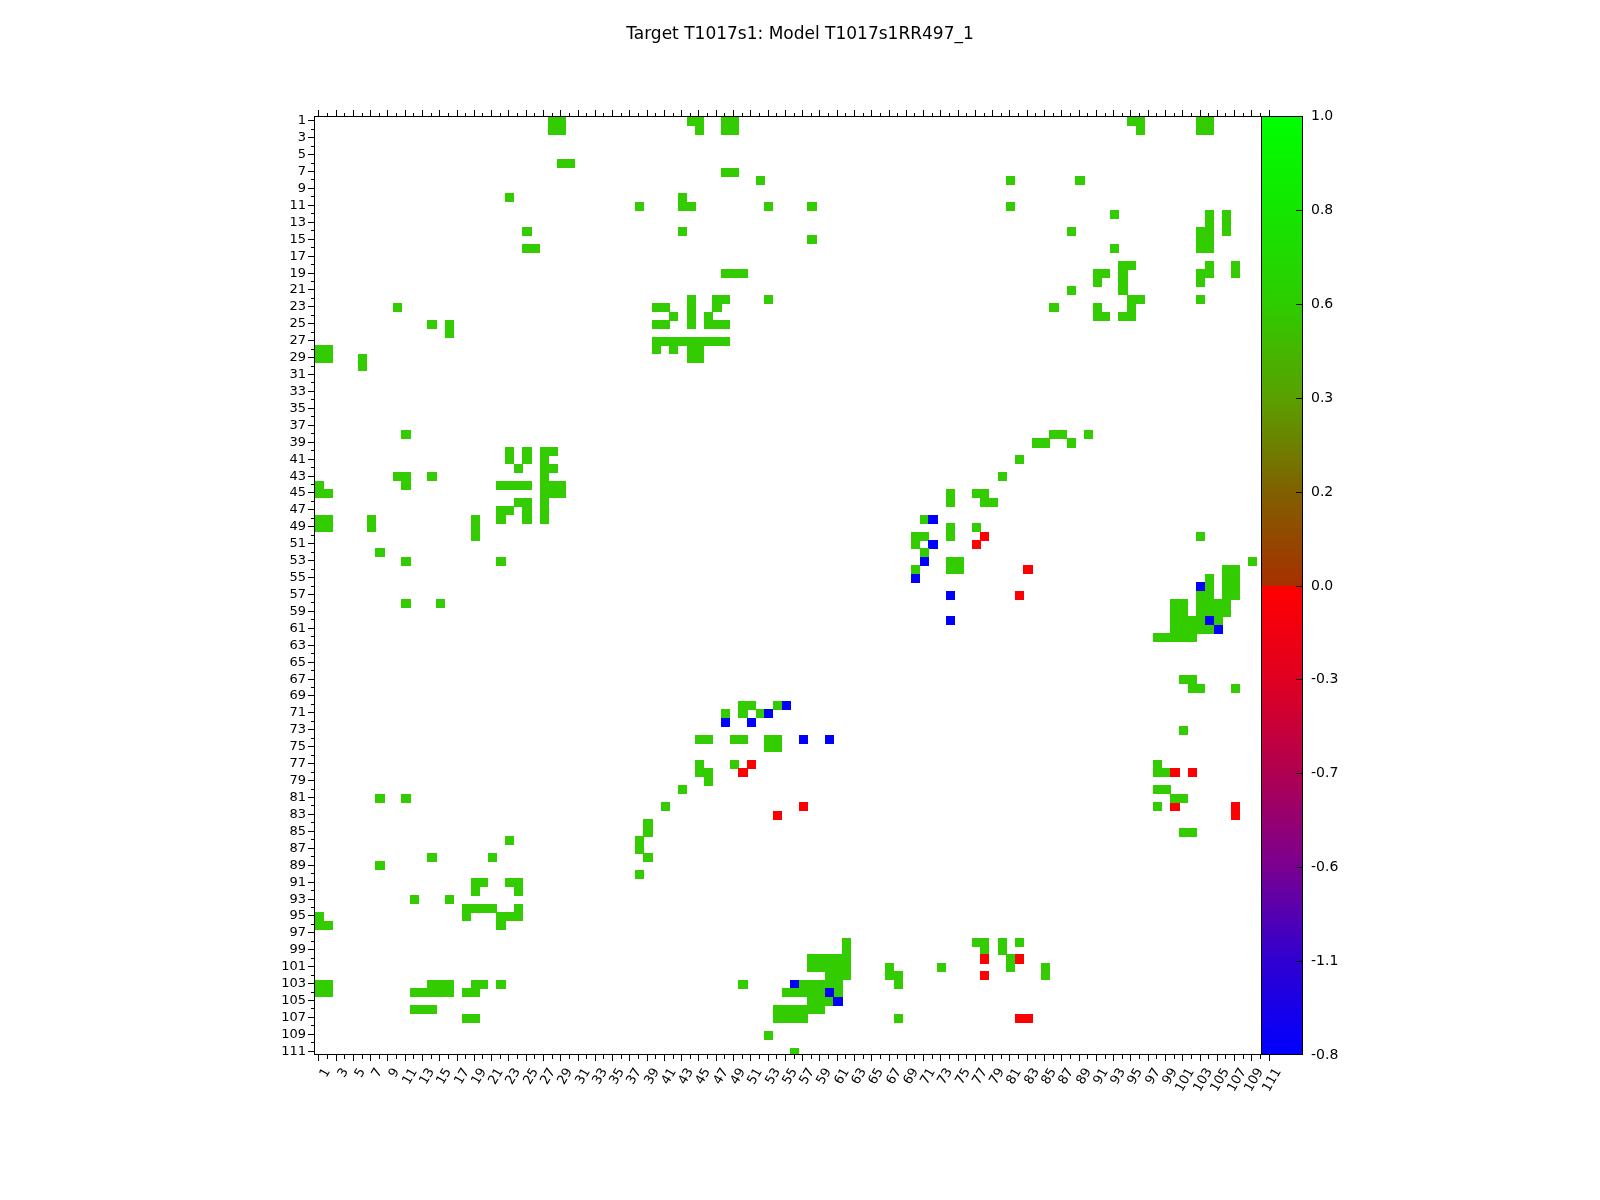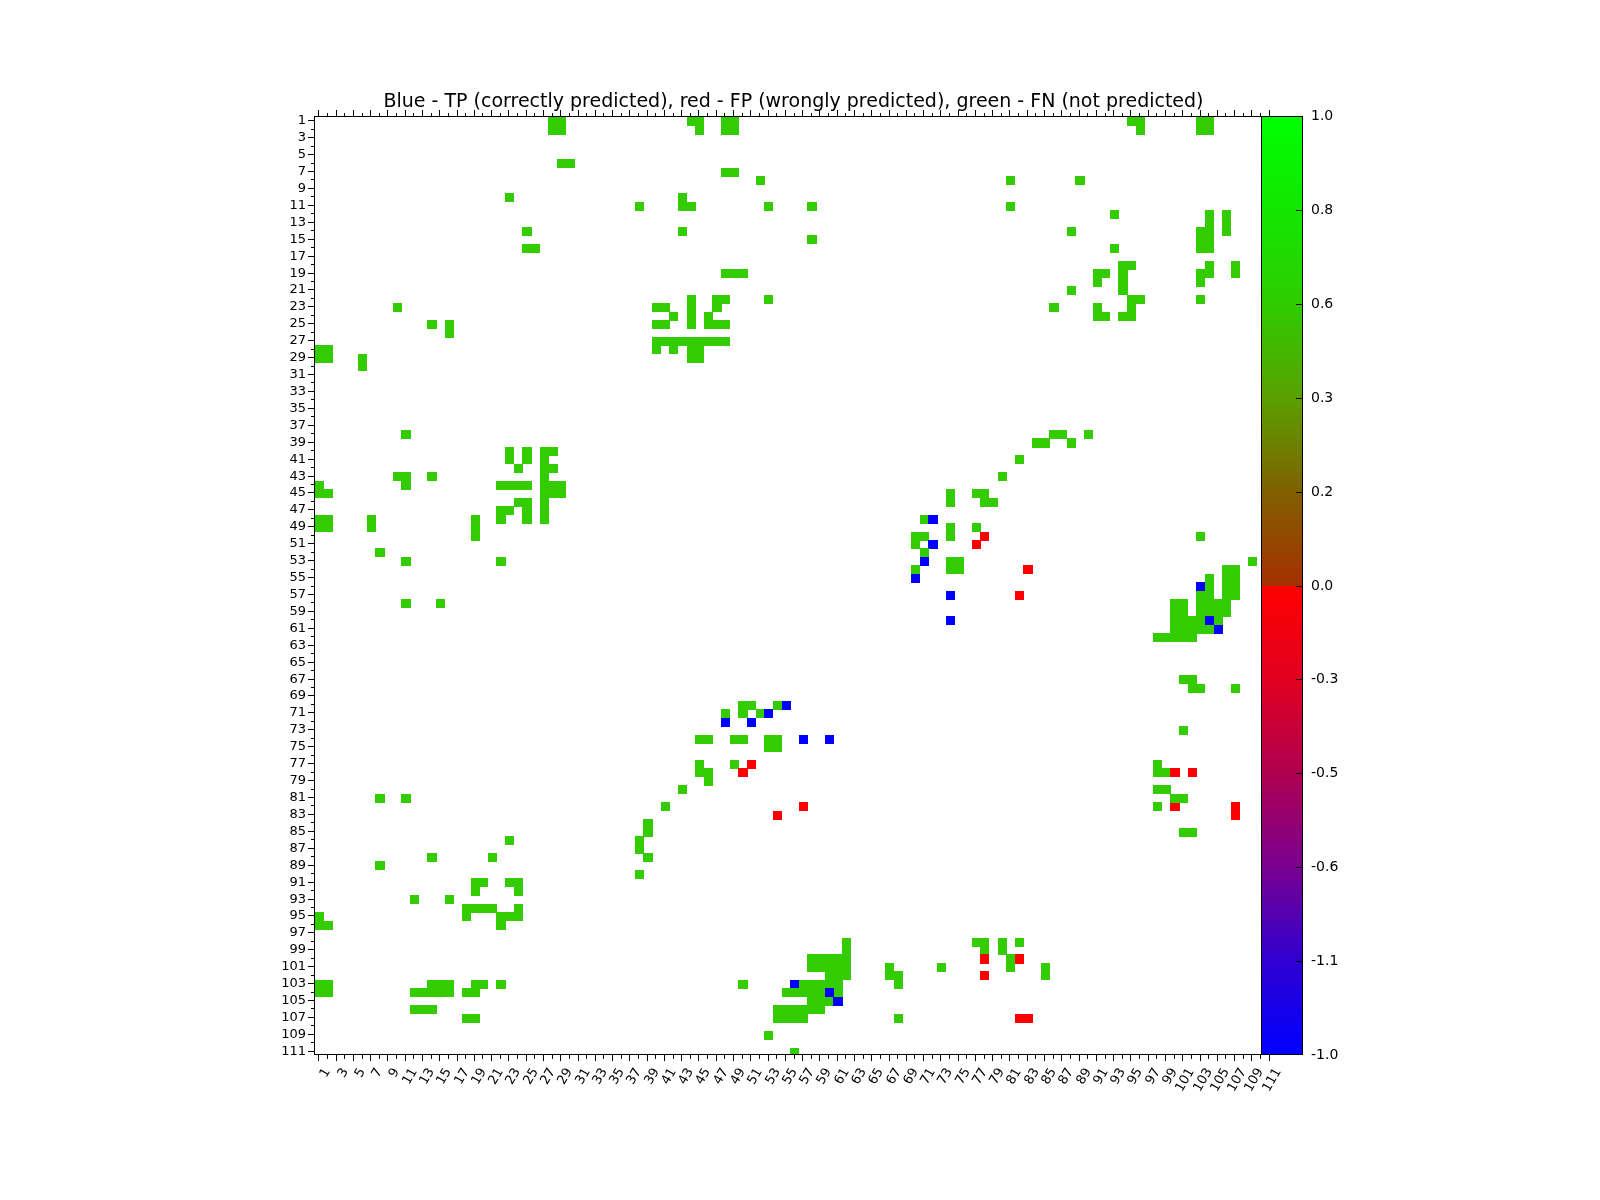--- a/index.html
+++ b/index.html
@@ -154,23 +154,23 @@
     font-size: 14px;
     color: #000;
     white-space: nowrap;
   }
 </style>
 </head>
 <body>
 
 <div id="figure">
 
-
-
-  <div id="axes-title">Blue - TP (correctly predicted), red - FP (wrongly predicted), green - FN (not predicted)</div>
+  <div class="suptitle" id="suptitle-line1">Target T1017s1: Model T1017s1RR497_1</div>
+
+
 
   <div id="plot-area">
     <div id="cells-layer">
         <div class="cell" style="left: 406.063px; top: 0px; width: 9.23964px; height: 9.05946px; background: rgb(51, 204, 0);"></div>
         <div class="cell" style="left: 0px; top: 397.595px; width: 9.23964px; height: 9.05946px; background: rgb(51, 204, 0);"></div>
         <div class="cell" style="left: 406.063px; top: 8.45946px; width: 9.23964px; height: 9.05946px; background: rgb(51, 204, 0);"></div>
         <div class="cell" style="left: 8.63964px; top: 397.595px; width: 9.23964px; height: 9.05946px; background: rgb(51, 204, 0);"></div>
         <div class="cell" style="left: 812.126px; top: 0px; width: 9.23964px; height: 9.05946px; background: rgb(51, 204, 0);"></div>
         <div class="cell" style="left: 0px; top: 795.189px; width: 9.23964px; height: 9.05946px; background: rgb(51, 204, 0);"></div>
         <div class="cell" style="left: 820.766px; top: 0px; width: 9.23964px; height: 9.05946px; background: rgb(51, 204, 0);"></div>
@@ -1206,21 +1206,21 @@
       <div class="cb-label" style="top: 178.8px;">0.6</div>
       <div class="cb-tick" style="top: 281.7px;"></div>
       <div class="cb-label" style="top: 272.7px;">0.3</div>
       <div class="cb-tick" style="top: 375.6px;"></div>
       <div class="cb-label" style="top: 366.6px;">0.2</div>
       <div class="cb-tick" style="top: 469.5px;"></div>
       <div class="cb-label" style="top: 460.5px;">0.0</div>
       <div class="cb-tick" style="top: 563.4px;"></div>
       <div class="cb-label" style="top: 554.4px;">-0.3</div>
       <div class="cb-tick" style="top: 657.3px;"></div>
-      <div class="cb-label" style="top: 648.3px;">-0.5</div>
+      <div class="cb-label" style="top: 648.3px;">-0.7</div>
       <div class="cb-tick" style="top: 751.2px;"></div>
       <div class="cb-label" style="top: 742.2px;">-0.6</div>
       <div class="cb-tick" style="top: 845.1px;"></div>
       <div class="cb-label" style="top: 836.1px;">-1.1</div>
-      <div class="cb-label" style="top: 930px;">-1.0</div>
+      <div class="cb-label" style="top: 930px;">-0.8</div>
     </div>
 
 </div>
 
 </body></html>

